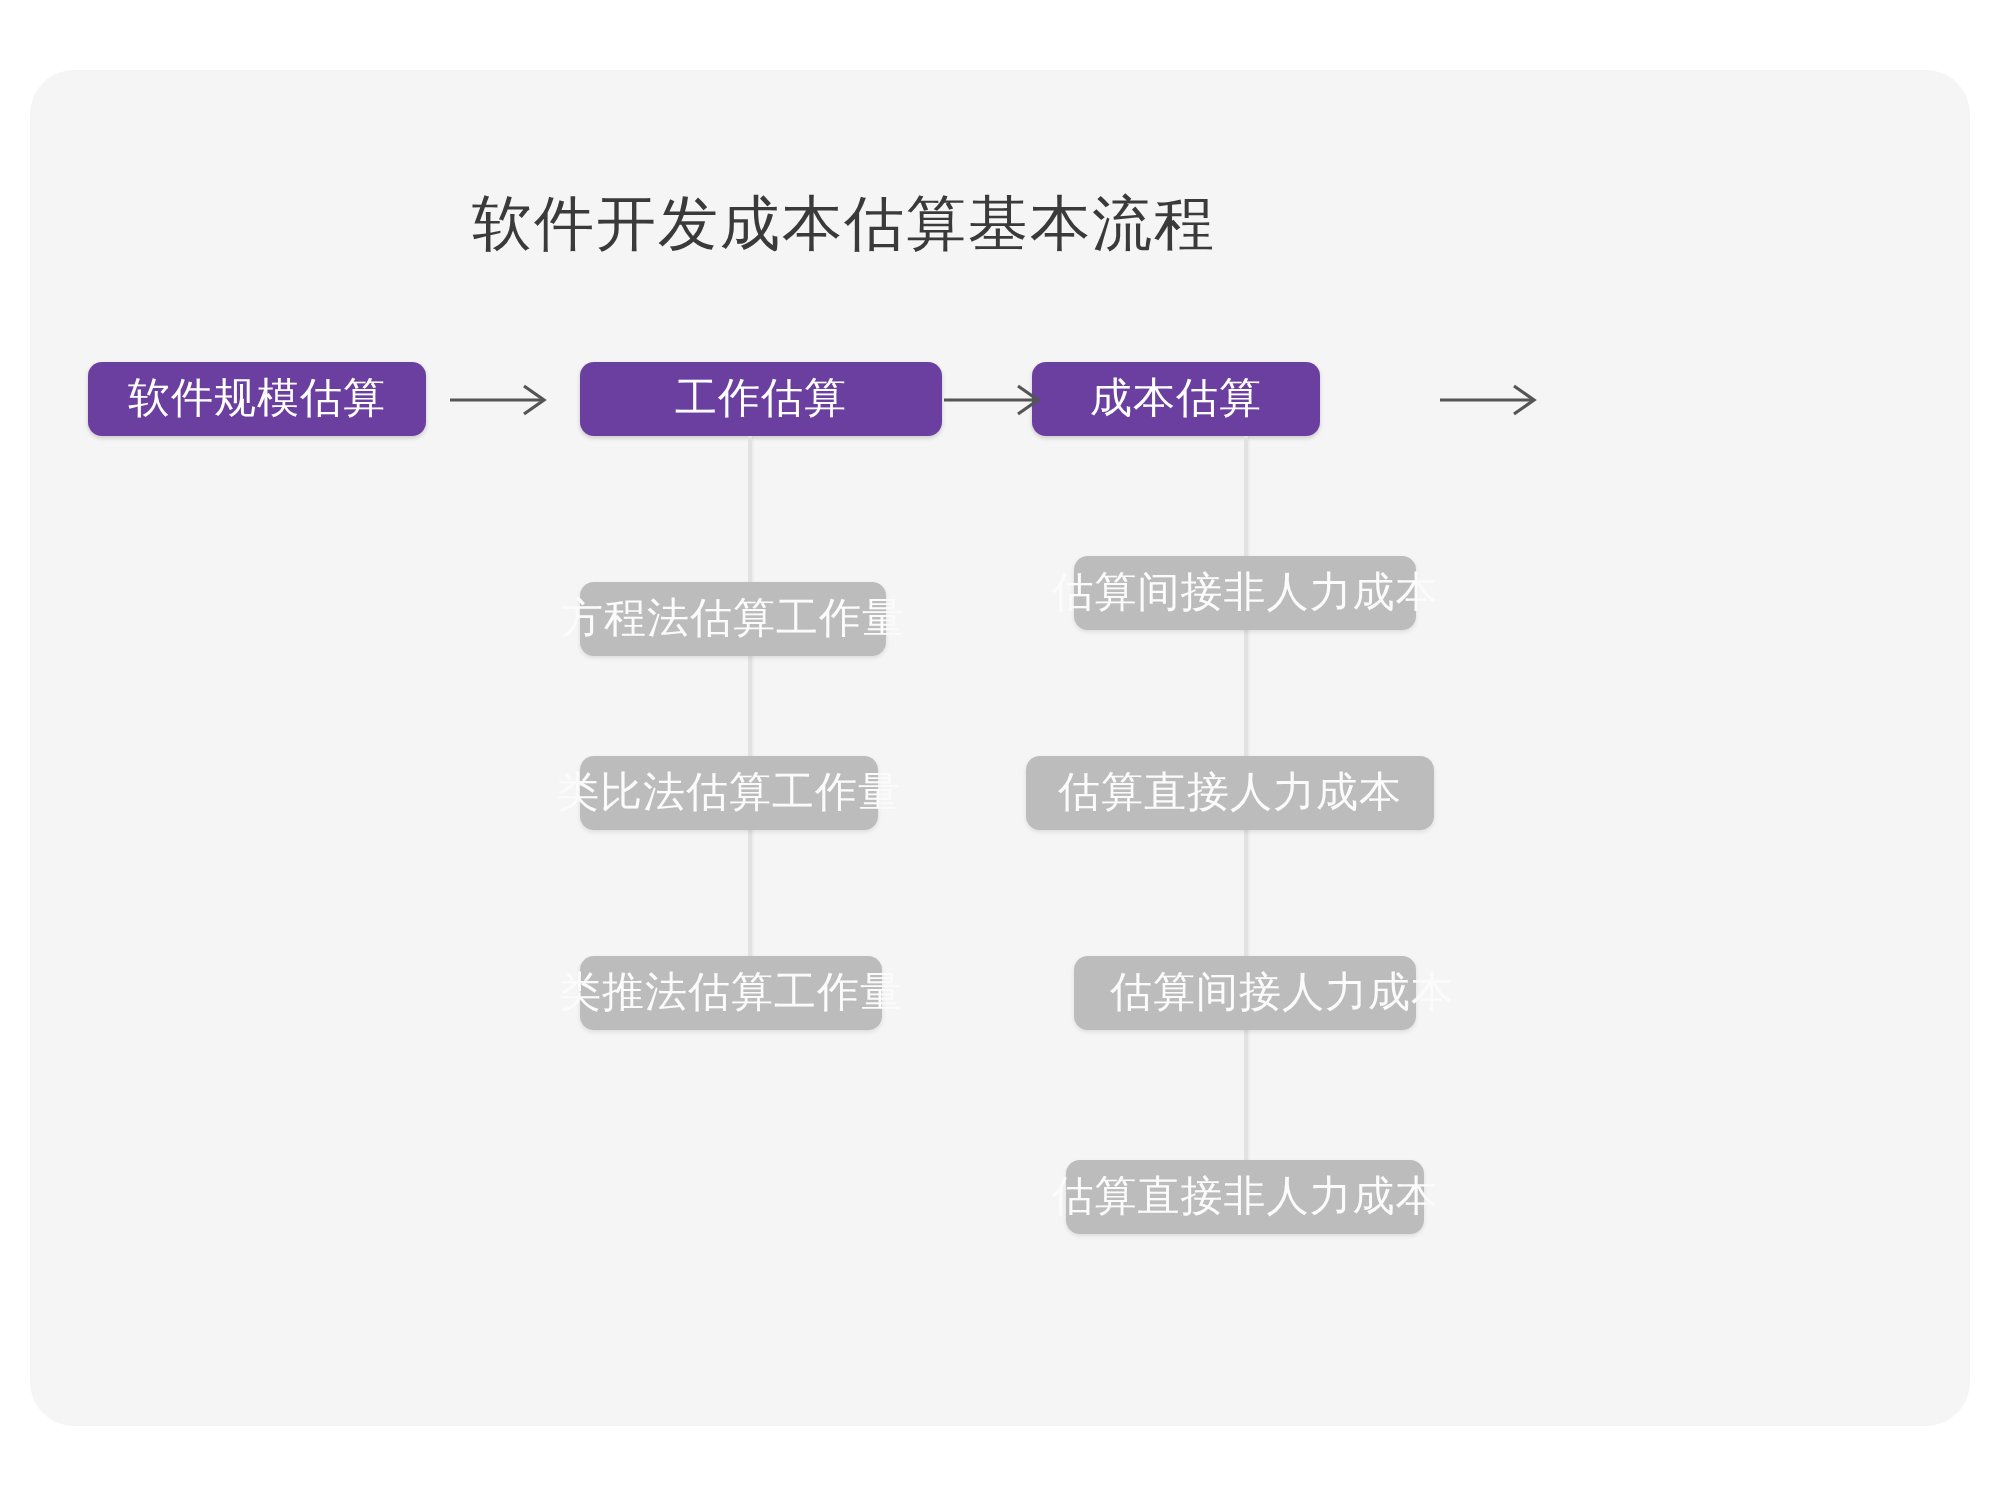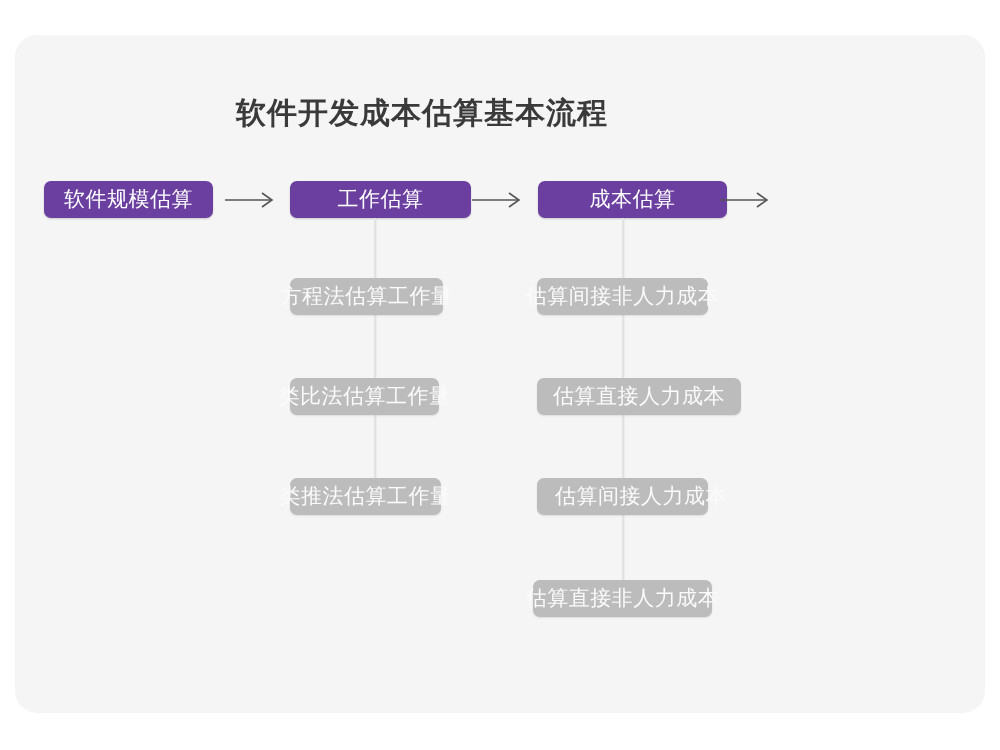--- a/index.html
+++ b/index.html
@@ -34,21 +34,21 @@
   }
 
   
   #title {
     position: absolute;
     left: 0;
     top: 92px;
     width: 844px;
     text-align: center;
     font-size: 30px;
-    font-weight: 700;
+    font-weight: 400;
     color: #3a3a3a;
     letter-spacing: 1px;
     line-height: 42px;
     white-space: nowrap;
   }
 
   
   .node {
     position: absolute;
     box-sizing: border-box;
@@ -98,36 +98,36 @@
 <div id="canvas">
 
   <div id="card"></div>
 
   <div id="title">软件开发成本估算基本流程</div>
 
   <div class="node primary" style="left:44px; top:181px; width:169px;">软件规模估算</div>
 
   <div class="node primary" style="left:290px; top:181px; width:181px;">工作估算</div>
 
-  <div class="node primary" style="left:538px; top:181px; width:189px;">成本估算</div>
+  <div class="node primary" style="left:516px; top:181px; width:144px;">成本估算</div>
 
 
   <div class="vline" style="left:374px; top:218px; height:296px;"></div>
 
   <div class="vline" style="left:622px; top:218px; height:398px;"></div>
 
-  <div class="node secondary" style="left:290px; top:278px; width:153px;">方程法估算工作量</div>
+  <div class="node secondary" style="left:290px; top:291px; width:153px;">方程法估算工作量</div>
 
   <div class="node secondary" style="left:290px; top:378px; width:149px;">类比法估算工作量</div>
 
   <div class="node secondary" style="left:290px; top:478px; width:151px;">类推法估算工作量</div>
 
   <div class="node secondary" style="left:537px; top:278px; width:171px;">估算间接非人力成本</div>
 
-  <div class="node secondary" style="left:537px; top:378px; width:204px;">估算直接人力成本</div>
+  <div class="node secondary" style="left:513px; top:378px; width:204px;">估算直接人力成本</div>
 
   <div class="node secondary" style="left:537px; top:478px; width:171px;padding-left:37px;">估算间接人力成本</div>
 
   <div class="node secondary" style="left:533px; top:580px; width:179px;">估算直接非人力成本</div>
 
 <div class="arrow" style="left: 223.5px;">
       <svg width="56" height="20" viewBox="0 0 56 20">
       <line x1="1" y1="10" x2="47" y2="10" stroke="#555555" stroke-width="1.6"></line>
       <polyline points="38,3 48,10 38,17" fill="none" stroke="#555555" stroke-width="1.6"></polyline>
     </svg>

